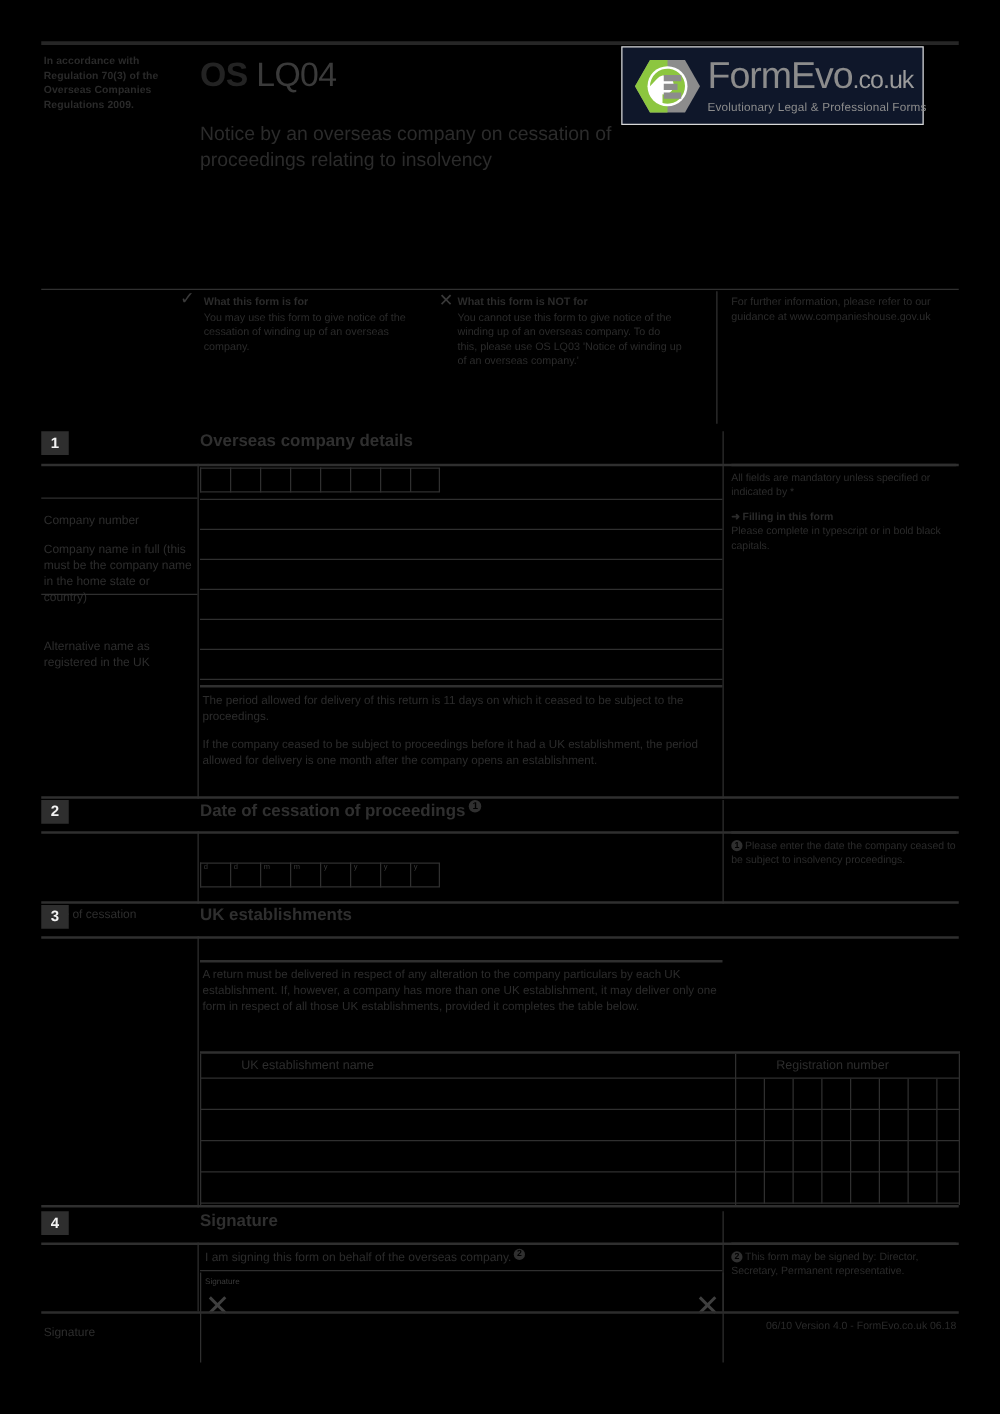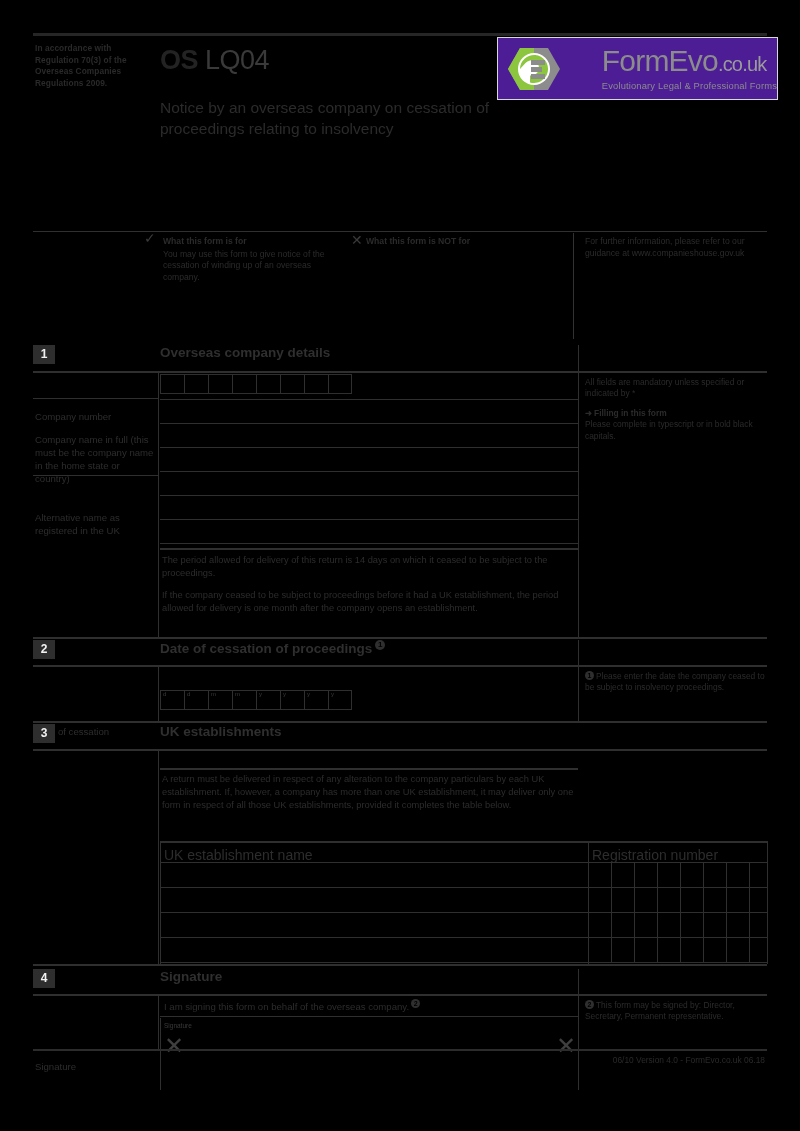--- a/index.html
+++ b/index.html
@@ -41,24 +41,24 @@
   .formcode .num { font-weight: normal; color: #3a3a3a; }
   .formtitle {
     position: absolute; left: 127px; top: 64px; width: 400px;
     font-size: 15.5px; line-height: 21px; font-weight: normal;
     color: #2b2b2b;
   }
 
   
   .logo-box {
     position: absolute; left: 464px; top: 4px;
-    width: 281px; height: 63px;
-    background: #4c1d95;
+    width: 242px; height: 63px;
+    background: #0f172a;
     border: 1px solid #d8d8d8;
-    display: flex; align-items: center; justify-content: space-between;
+    display: flex; align-items: center;
   }
   .logo-mark { width: 54px; height: 46px; margin-left: 9px; flex: 0 0 auto; }
   .logo-txt { margin-left: 5px; line-height: 1; }
   .logo-main { font-size: 30px; color: #8c8c8c; letter-spacing: -.8px; white-space: nowrap; }
   .logo-main b { font-weight: normal; }
   .logo-main .tld { font-size: 20px; color: #9b9b9b; }
   .logo-sub {
     font-size: 9.4px; color: #8c8c8c; margin-top: 5px;
     letter-spacing: .15px; white-space: nowrap;
   }
@@ -135,21 +135,21 @@
   .side-sup {
     display: inline-block; width: 9px; height: 9px; line-height: 9px;
     font-size: 7px; text-align: center; background: #2f2f2f; color: #000;
     border-radius: 50%; font-weight: bold; margin-right: 2px;
     vertical-align: 1px;
   }
   .side p + p { margin-top: 8px; }
 
   
   .tbl-head {
-    position: absolute; font-size: 14px; color: #2d2d2d;
+    position: absolute; font-size: 10px; color: #2d2d2d; margin-left: 29px;
   }
 
   
   .sig-x {
     position: absolute; font-size: 24px; color: #3f3f3f; line-height: 20px;
   }
   .sig-hint { position: absolute; font-size: 6.5px; color: #3a3a3a; }
 
   
   .foot-rule {
@@ -200,20 +200,21 @@
     <div class="cross">✕</div>
     <div class="info-divider"></div>
 
     <div class="info info-a">
       <span class="head">What this form is for</span>
       <span>You may use this form to give notice of the cessation of winding up of an overseas company.</span>
     </div>
 
     <div class="info info-b">
       <span class="head">What this form is NOT for</span>
+      <span>You cannot use this form to give notice of the winding up of an overseas company. To do this, please use OS LQ03 'Notice of winding up of an overseas company.'</span>
     </div>
 
     <div class="info info-c">For further information, please refer to our guidance at www.companieshouse.gov.uk</div>
 
     <div class="sec-band" style="top:312px;">
       <div class="sec-num">1</div>
       <div class="sec-title">Overseas company details</div>
     </div>
 
     <div class="rule" style="left:0;top:338px;width:734px;height:2px;"></div>
@@ -241,21 +242,21 @@
     <div class="longline" style="left:127px;top:438px;width:418px;"></div>
     <div class="rule" style="left:0;top:442px;width:125px;height:1px;"></div>
 
     <div class="flabel" style="top:446px;">Alternative name as registered in the UK</div>
     <div class="longline" style="left:127px;top:462px;width:418px;"></div>
     <div class="longline" style="left:127px;top:486px;width:418px;"></div>
     <div class="longline" style="left:127px;top:510px;width:418px;"></div>
     <div class="rule" style="left:127px;top:515px;width:418px;height:2px;"></div>
 
     <div class="notetxt" style="left:129px;top:521px;width:414px;">
-      <p>The period allowed for delivery of this return is 14 days on which it ceased to be subject to the proceedings.</p>
+      <p>The period allowed for delivery of this return is 11 days on which it ceased to be subject to the proceedings.</p>
       <p>If the company ceased to be subject to proceedings before it had a UK establishment, the period allowed for delivery is one month after the company opens an establishment.</p>
     </div>
 
     <div class="rule" style="left:552px;top:338px;width:180px;height:2px;"></div>
     <div class="side" style="top:344px;">
       <p>All fields are mandatory unless specified or indicated by *</p>
       <p><span class="bullet">➜</span><span class="head">Filling in this form</span><br>
         <span>Please complete in typescript or in bold black capitals.</span></p>
     </div>
 

